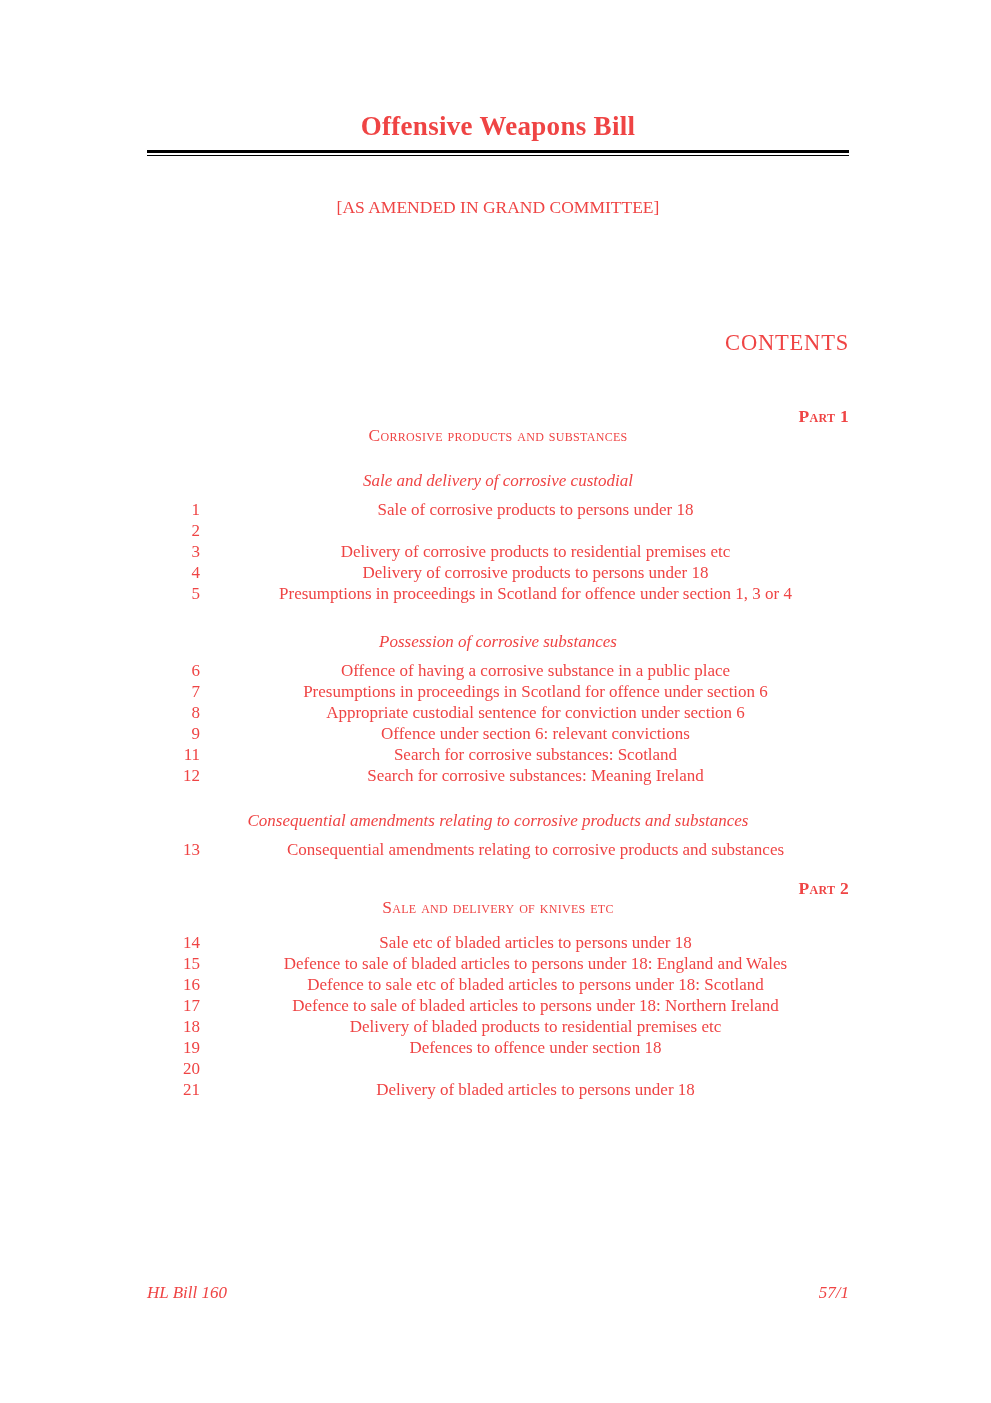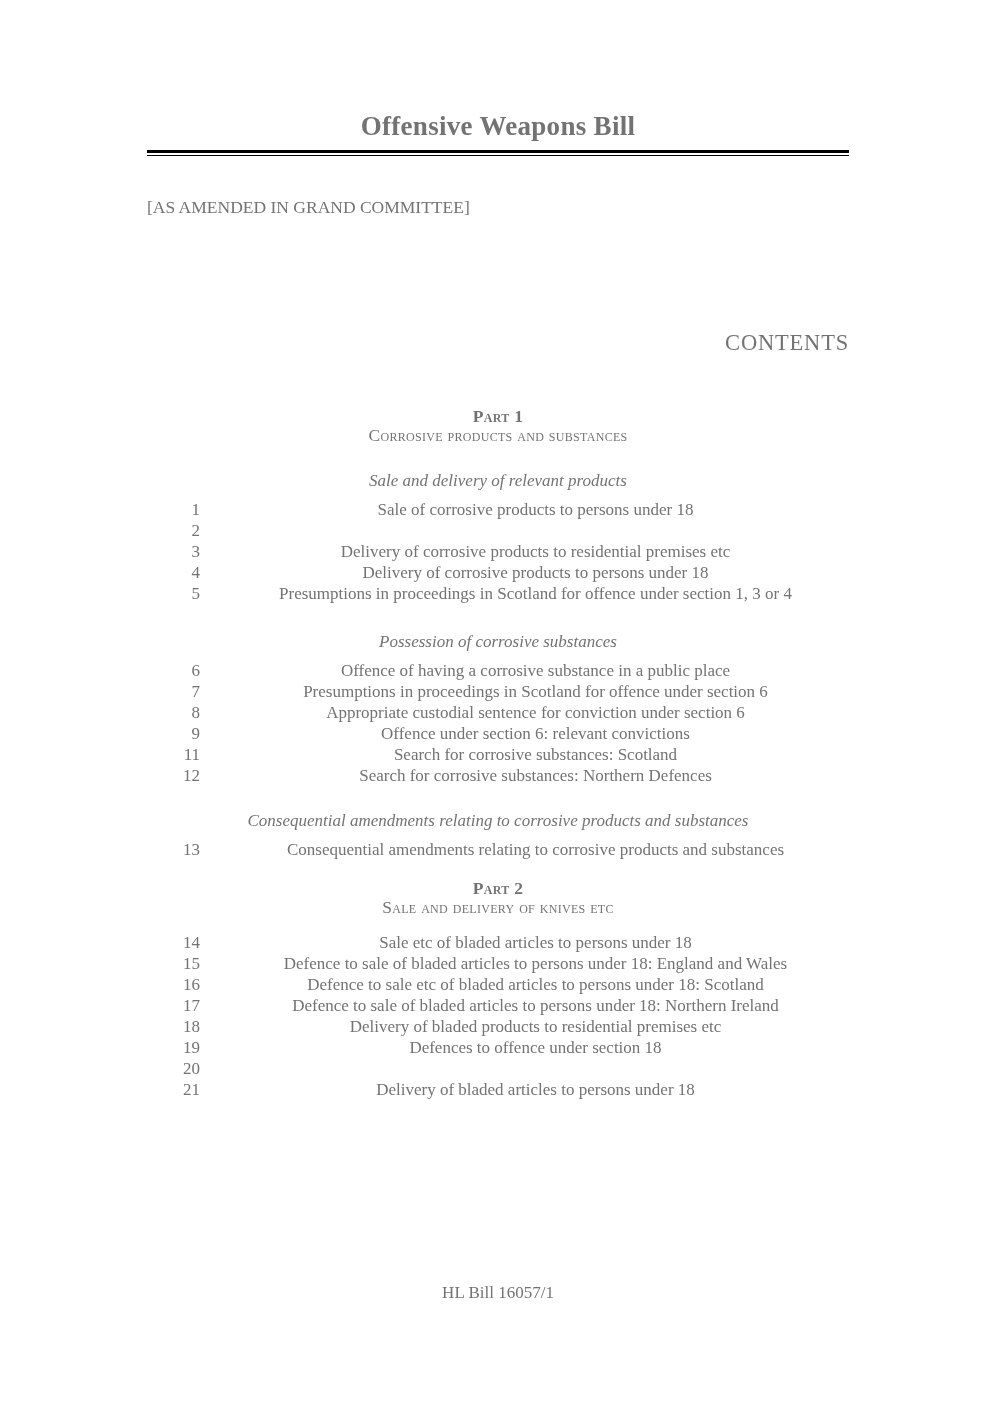--- a/index.html
+++ b/index.html
@@ -5,55 +5,55 @@
 <style>
   html, body { margin: 0; padding: 0; background: #ffffff; }
   .page {
     position: relative;
     width: 991px;
     height: 1403px;
     box-sizing: border-box;
     margin: 0 auto;
     padding: 0 142px 0 147px;
     background: #ffffff;
-    color: #737373;
+    color: #ef4444;
     font-family: "Liberation Serif", "DejaVu Serif", serif;
     overflow: hidden;
   }
   .doc-title {
     margin: 0;
     padding-top: 110px;
     text-align: center;
     font-size: 27px;
     font-weight: bold;
     line-height: 32px;
     letter-spacing: 0.3px;
   }
   .title-rule {
     margin-top: 8px;
     height: 2px;
     border-top: 3px solid #000;
     border-bottom: 1.5px solid #000;
   }
   .amendment-note {
     margin-top: 40px;
-    text-align: left;
+    text-align: center;
     font-size: 17.5px;
     line-height: 22px;
   }
   .contents-heading {
     margin-top: 112px;
     text-align: right;
     font-size: 22.5px;
     line-height: 26px;
     letter-spacing: 0.8px;
   }
   .part-label {
     margin-top: 50px;
-    text-align: center;
+    text-align: right;
     font-size: 17.5px;
     line-height: 20px;
     font-weight: bold;
     font-variant: small-caps;
     letter-spacing: 0.3px;
   }
   .part-label.part-2 { margin-top: 18px; }
   .part-title {
     text-align: center;
     font-size: 17.5px;
@@ -81,41 +81,42 @@
     line-height: 21px;
   }
   .num { text-align: right; }
   .txt { text-align: center; }
   .page-footer {
     position: absolute;
     left: 147px;
     right: 142px;
     bottom: 100px;
     display: flex;
-    justify-content: center;
+    justify-content: space-between;
     font-size: 17px;
     line-height: 20px;
+    font-style: italic;
   }
 </style>
 </head>
 <body>
 
 <div class="page">
 
   <h1 class="doc-title">Offensive Weapons Bill</h1>
   <div class="title-rule"></div>
 
   <div class="amendment-note">[AS AMENDED IN GRAND COMMITTEE]</div>
 
   <div class="contents-heading">CONTENTS</div>
 
   <div class="part-label">Part 1</div>
   <div class="part-title">Corrosive products and substances</div>
 
-  <div class="group-heading first">Sale and delivery of relevant products</div>
+  <div class="group-heading first">Sale and delivery of corrosive custodial</div>
   <div class="items">
     <div class="row">
       <span class="num">1</span>
       <span class="txt">Sale of corrosive products to persons under 18</span>
     </div>
     <div class="row">
       <span class="num">2</span>
     </div>
     <div class="row">
       <span class="num">3</span>
@@ -148,21 +149,21 @@
     <div class="row">
       <span class="num">9</span>
       <span class="txt">Offence under section 6: relevant convictions</span>
     </div>
     <div class="row">
       <span class="num">11</span>
       <span class="txt">Search for corrosive substances: Scotland</span>
     </div>
     <div class="row">
       <span class="num">12</span>
-      <span class="txt">Search for corrosive substances: Northern Defences</span>
+      <span class="txt">Search for corrosive substances: Meaning Ireland</span>
     </div>
   </div>
 
   <div class="group-heading third">Consequential amendments relating to corrosive products and substances</div>
   <div class="items">
     <div class="row">
       <span class="num">13</span>
       <span class="txt">Consequential amendments relating to corrosive products and substances</span>
     </div>
   </div>

